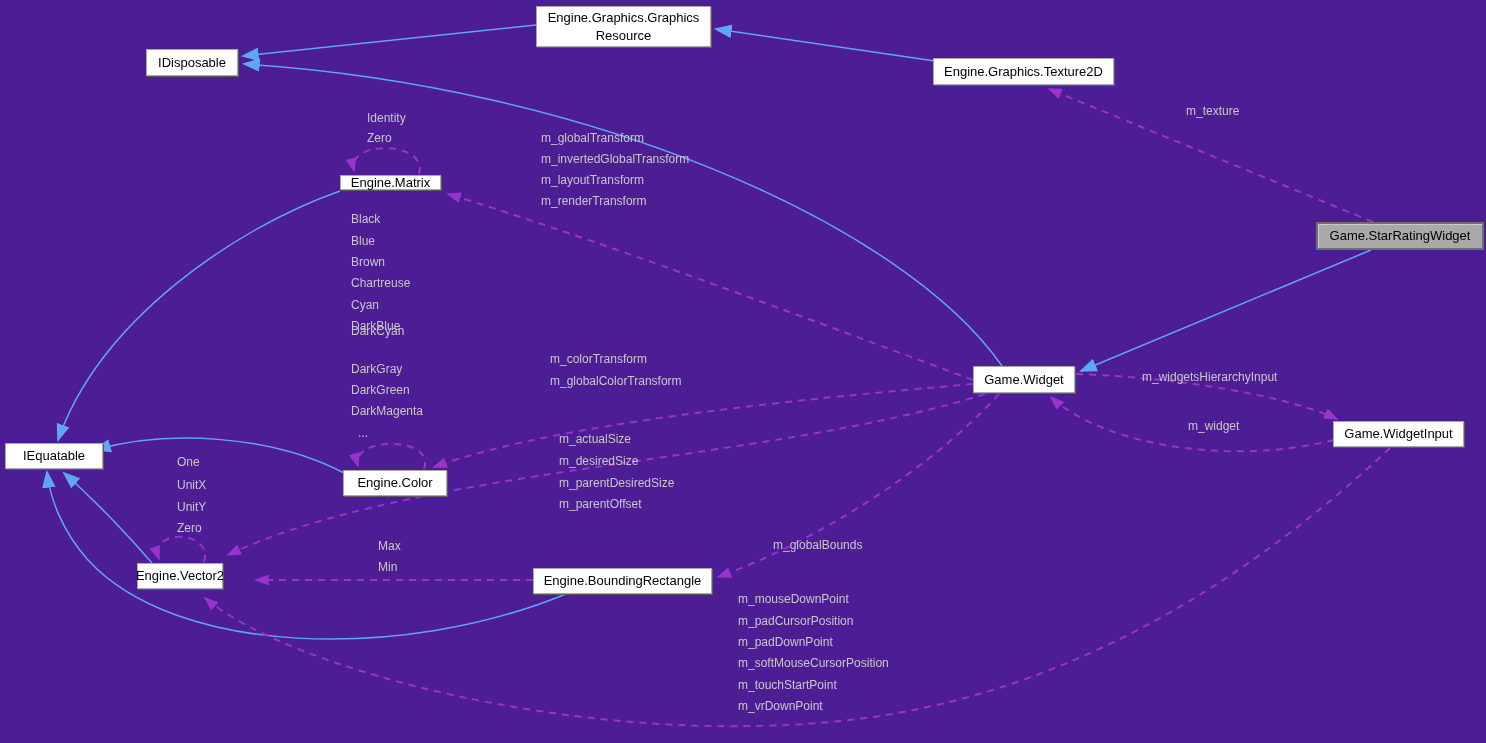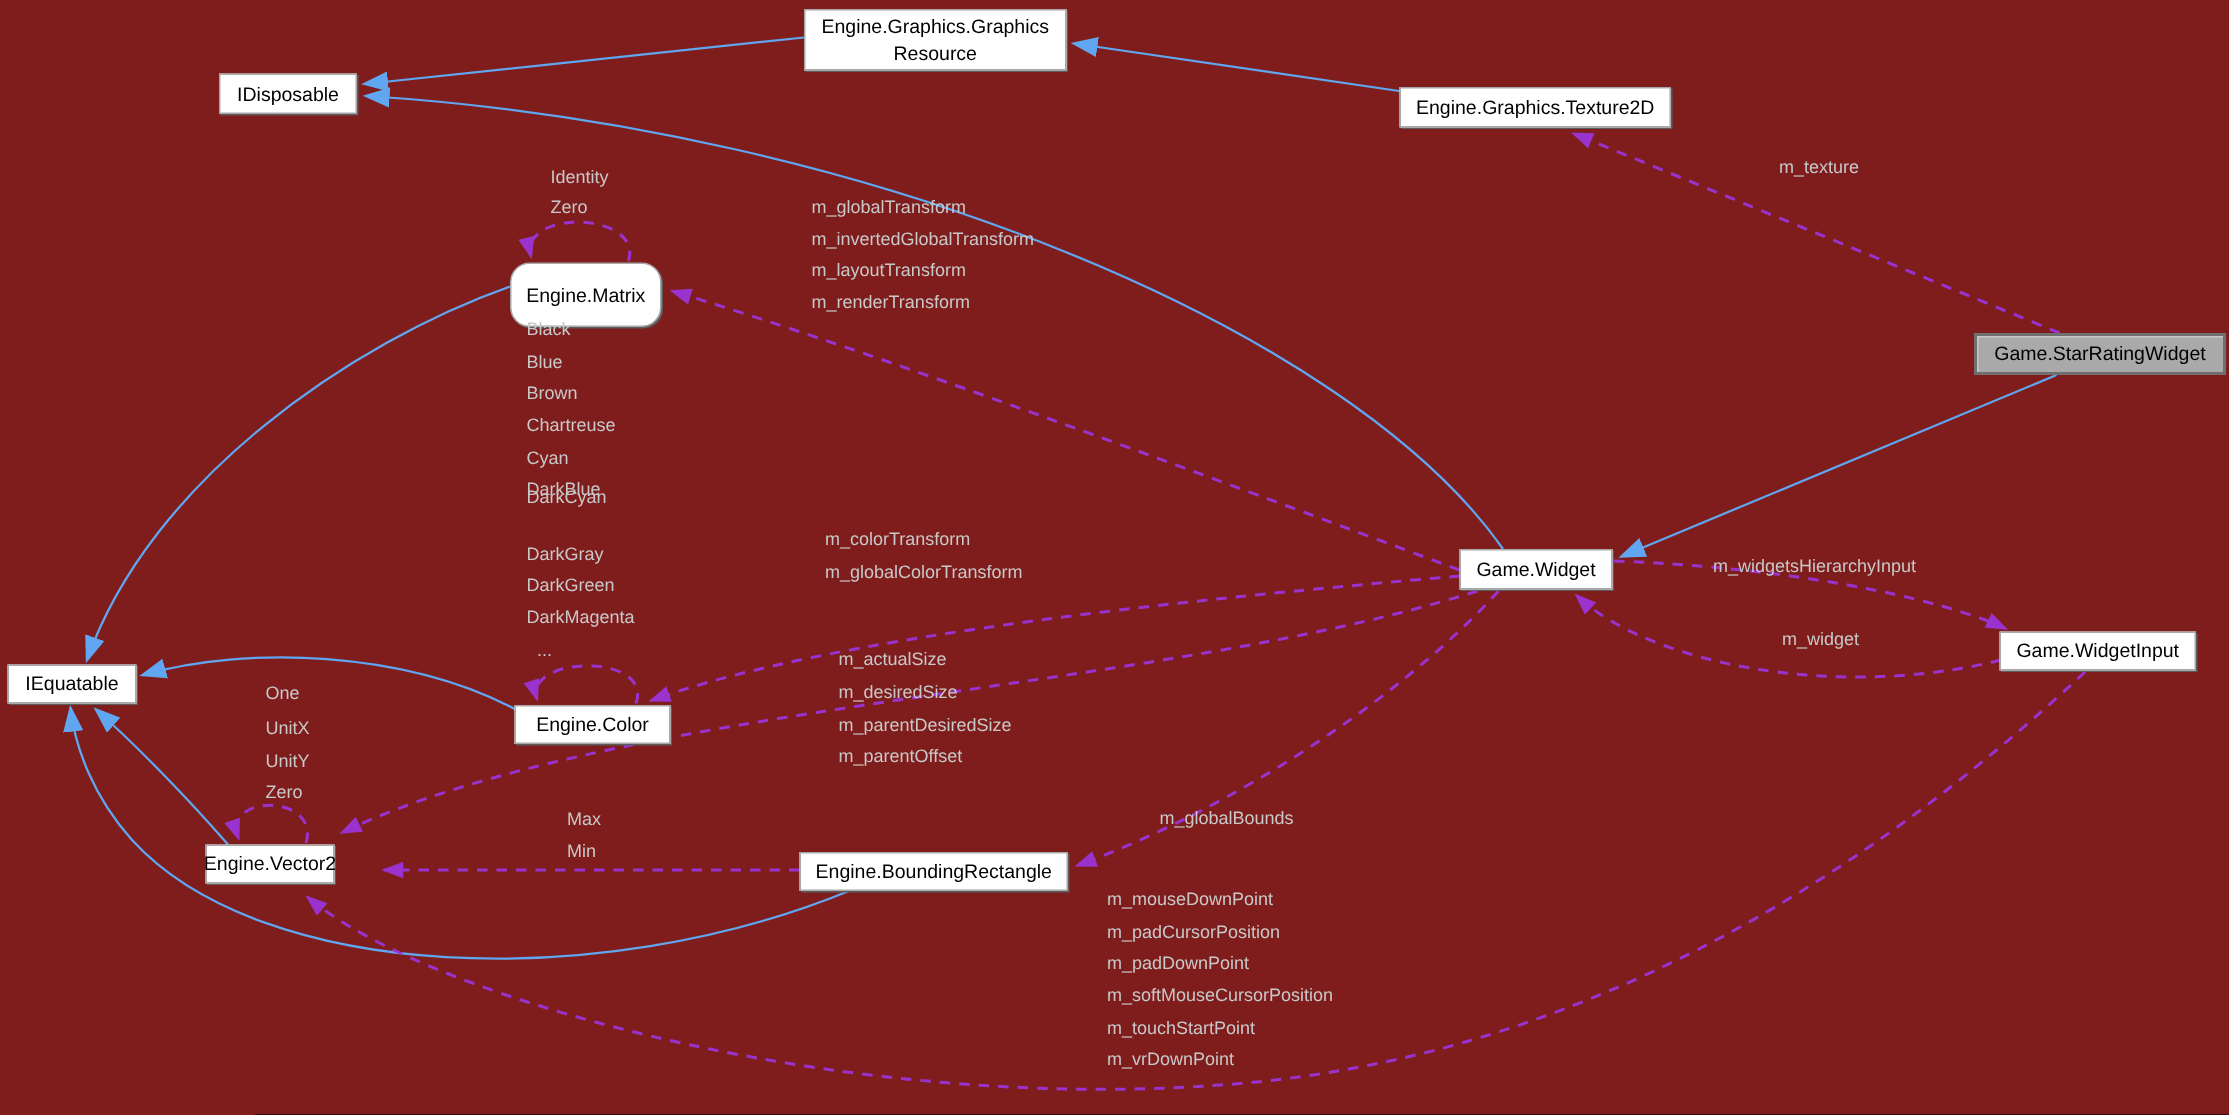--- a/index.html
+++ b/index.html
@@ -35,21 +35,21 @@
     position:absolute;
     z-index:3;
     color:#c8c8c8;
     font-size:12px;
     white-space:nowrap;
   }
 </style>
 </head>
 <body>
 
-<div class="stage" id="stage" style="width: 1486px; height: 743px; background: #7f1d1d;">
+<div class="stage" id="stage" style="width: 1486px; height: 743px; background: #4c1d95;">
     <svg width="1486" height="743" viewBox="0 0 1486 743">
       <defs>
         <marker id="arrow-inheritance" viewBox="0 0 16 12" markerWidth="18" markerHeight="14" refX="14" refY="6" orient="auto" markerUnits="userSpaceOnUse">
           <path d="M0,0 L16,6 L0,12 Z" fill="#60a6f0"></path>
         </marker>
         <marker id="arrow-usage" viewBox="0 0 16 12" markerWidth="15" markerHeight="11" refX="14" refY="6" orient="auto" markerUnits="userSpaceOnUse">
           <path d="M0,0 L16,6 L0,12 Z" fill="#9a32cd"></path>
         </marker>
       </defs>
       <path d="M 935 61 L 716 29" fill="none" stroke="#60a6f0" stroke-width="1.5" marker-end="url(#arrow-inheritance)"></path>
@@ -70,25 +70,25 @@
       <path d="M 533 580 L 256 580" fill="none" stroke="#9a32cd" stroke-width="2" stroke-dasharray="7,6" marker-end="url(#arrow-usage)"></path>
       <path d="M 999 394 C 930 470 815 542 718 577" fill="none" stroke="#9a32cd" stroke-width="2" stroke-dasharray="7,6" marker-end="url(#arrow-usage)"></path>
       <path d="M 1390 448 C 1270 560 1080 700 830 722 C 580 745 290 670 205 598" fill="none" stroke="#9a32cd" stroke-width="2" stroke-dasharray="7,6" marker-end="url(#arrow-usage)"></path>
       <path d="M 1076 374 C 1190 378 1292 398 1337 419" fill="none" stroke="#9a32cd" stroke-width="2" stroke-dasharray="7,6" marker-end="url(#arrow-usage)"></path>
       <path d="M 1334 440 C 1225 467 1100 443 1051 397" fill="none" stroke="#9a32cd" stroke-width="2" stroke-dasharray="7,6" marker-end="url(#arrow-usage)"></path>
     </svg>
     <div class="node" style="left: 536px; top: 6px; width: 175px; height: 41px;">Engine.Graphics.Graphics
 Resource</div>
     <div class="node" style="left: 146px; top: 49px; width: 92px; height: 27px;">IDisposable</div>
     <div class="node" style="left: 933px; top: 58px; width: 181px; height: 27px;">Engine.Graphics.Texture2D</div>
-    <div class="node" style="left: 340px; top: 175px; width: 101px; height: 43px; border-radius: 13px;">Engine.Matrix</div>
+    <div class="node" style="left: 340px; top: 175px; width: 101px; height: 15px;">Engine.Matrix</div>
     <div class="node highlight" style="left: 1316px; top: 222px; width: 168px; height: 28px;">Game.StarRatingWidget</div>
     <div class="node" style="left: 973px; top: 366px; width: 102px; height: 27px;">Game.Widget</div>
     <div class="node" style="left: 1333px; top: 421px; width: 131px; height: 26px;">Game.WidgetInput</div>
-    <div class="node" style="left: 5px; top: 443px; width: 86px; height: 26px;">IEquatable</div>
+    <div class="node" style="left: 5px; top: 443px; width: 98px; height: 26px;">IEquatable</div>
     <div class="node" style="left: 343px; top: 470px; width: 104px; height: 26px;">Engine.Color</div>
     <div class="node" style="left: 137px; top: 563px; width: 86px; height: 26px;">Engine.Vector2</div>
     <div class="node" style="left: 533px; top: 568px; width: 179px; height: 26px;">Engine.BoundingRectangle</div>
     <div class="edge-label" style="left: 1186px; top: 104px; color: rgb(200, 200, 200);">m_texture</div>
     <div class="edge-label" style="left: 367px; top: 111px; color: rgb(200, 200, 200);">Identity</div>
     <div class="edge-label" style="left: 367px; top: 131px; color: rgb(200, 200, 200);">Zero</div>
     <div class="edge-label" style="left: 541px; top: 131px; color: rgb(200, 200, 200);">m_globalTransform</div>
     <div class="edge-label" style="left: 541px; top: 152px; color: rgb(200, 200, 200);">m_invertedGlobalTransform</div>
     <div class="edge-label" style="left: 541px; top: 173px; color: rgb(200, 200, 200);">m_layoutTransform</div>
     <div class="edge-label" style="left: 541px; top: 194px; color: rgb(200, 200, 200);">m_renderTransform</div>

